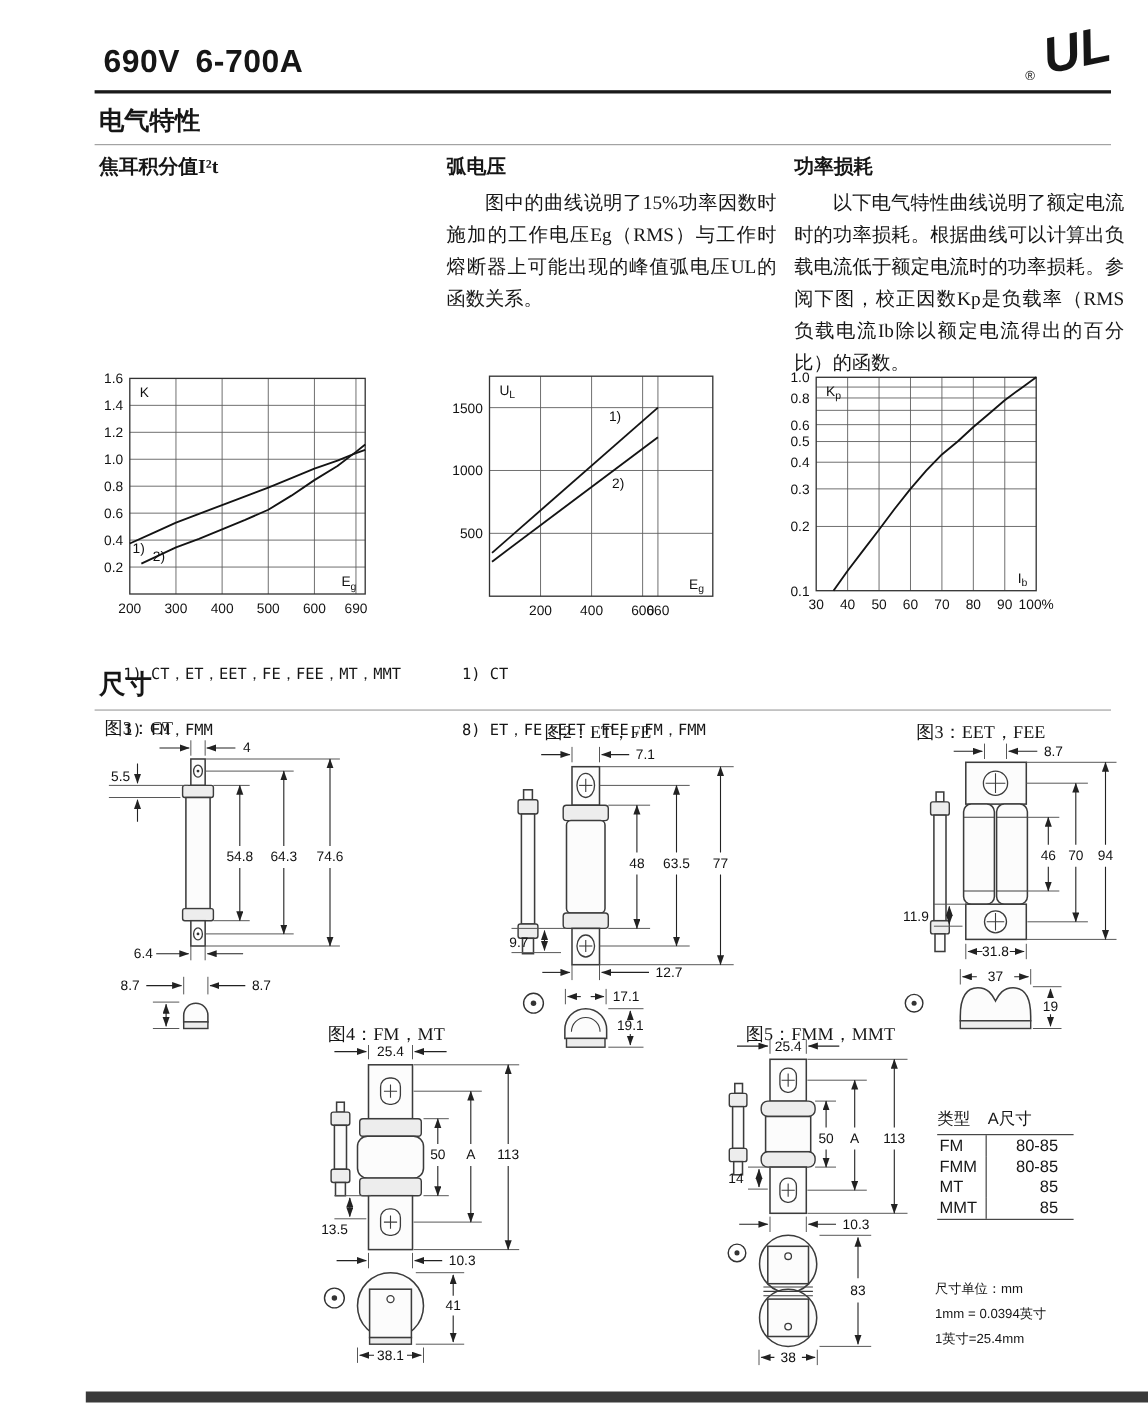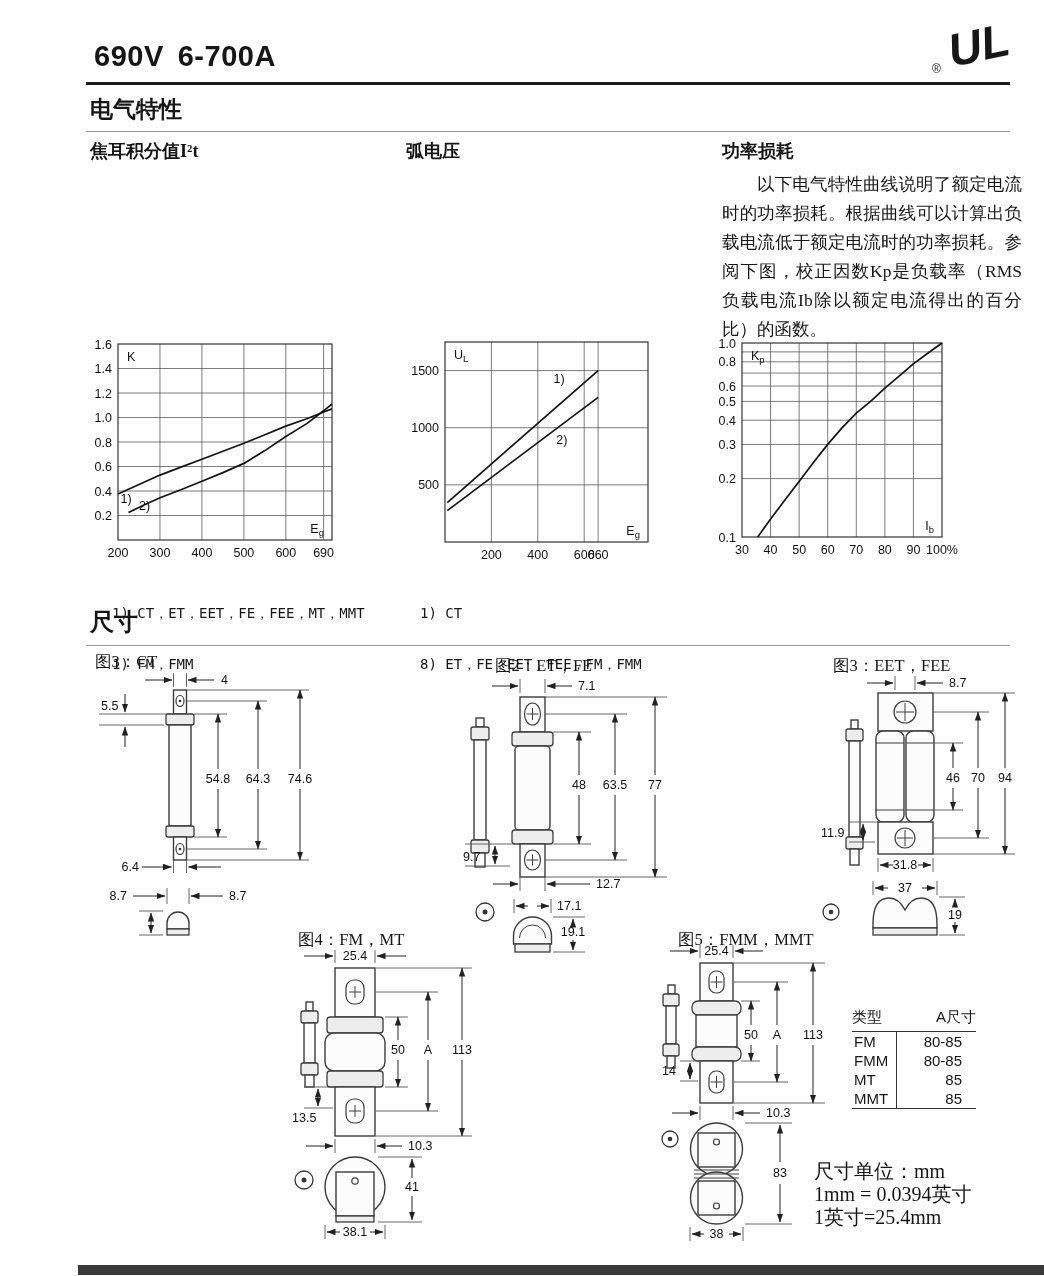--- a/index.html
+++ b/index.html
@@ -31,26 +31,26 @@
   svg.fig .body{fill:#fcfcfc;stroke:#3c3c3c;stroke-width:1.4}
   svg.fig .cap{fill:#ededed;stroke:#3c3c3c;stroke-width:1.3}
   svg.fig .hole{fill:#fff;stroke:#3c3c3c;stroke-width:1.2}
   svg.fig .dim{stroke:#222;stroke-width:1;fill:none}
   svg.fig .ref{stroke:#555;stroke-width:.9}
   svg.fig .sym{fill:none;stroke:#333;stroke-width:1.3}
   svg.fig .thin{stroke:#3c3c3c;stroke-width:1;fill:none}
   .stable{left:852px;top:1008px;width:124px;font-family:"Liberation Sans",sans-serif;font-size:15px}
   .st-h{display:flex;padding-bottom:4px;border-bottom:1.5px solid #333}
   .st-h .h1{width:46px}
-  .st-h .h2{flex:1;text-align:right}
+  .st-h .h2{flex:1;text-align:left}
   .st-body{border-bottom:1.5px solid #333}
   .st-r{display:flex;height:19px;line-height:19px}
   .st-r .c1{width:42px;border-right:1px solid #333;padding-left:2px}
   .st-r .c2{flex:1;text-align:right;padding-right:14px}
-  .notes{left:814px;top:1160px;font-family:Liberation Serif, serif;font-size:20px;line-height:23px}
+  .notes{left:850px;top:1160px;font-family:Liberation Sans, sans-serif;font-size:12px;line-height:23px}
   .notes div{margin-bottom:0}
   .footer-bar{left:78px;top:1265px;width:966px;height:10px;background:#3a3a3a}
 </style>
 </head>
 <body>
 
 <svg width="0" height="0" style="position:absolute">
   <defs>
     <marker id="aE" markerWidth="10" markerHeight="8" refX="8.5" refY="3.2" orient="auto" markerUnits="userSpaceOnUse">
       <path d="M0,0 L9,3.2 L0,6.4 Z" fill="#222"></path>
@@ -71,20 +71,21 @@
 <div class="abs rule-heavy"></div>
 
 <div class="abs sec-head" style="top:94px">电气特性</div>
 <div class="abs rule-light" style="top:131px"></div>
 
 <div class="abs col" style="left:90px">
   <h4>焦耳积分值I²t</h4>
 </div>
 <div class="abs col" style="left:406px">
   <h4>弧电压</h4>
+  <p>图中的曲线说明了15%功率因数时施加的工作电压Eg（RMS）与工作时熔断器上可能出现的峰值弧电压UL的函数关系。</p>
 </div>
 <div class="abs col" style="left:722px">
   <h4>功率损耗</h4>
   <p>以下电气特性曲线说明了额定电流时的功率损耗。根据曲线可以计算出负载电流低于额定电流时的功率损耗。参阅下图，校正因数Kp是负载率（RMS负载电流Ib除以额定电流得出的百分比）的函数。</p>
 </div>
 
 <svg class="chart" style="left:86px;top:336px" width="262" height="232">
     <line x1="73.9607843137255" x2="73.9607843137255" y1="8" y2="204" class="grid"></line>
     <line x1="115.92156862745098" x2="115.92156862745098" y1="8" y2="204" class="grid"></line>
     <line x1="157.88235294117646" x2="157.88235294117646" y1="8" y2="204" class="grid"></line>

